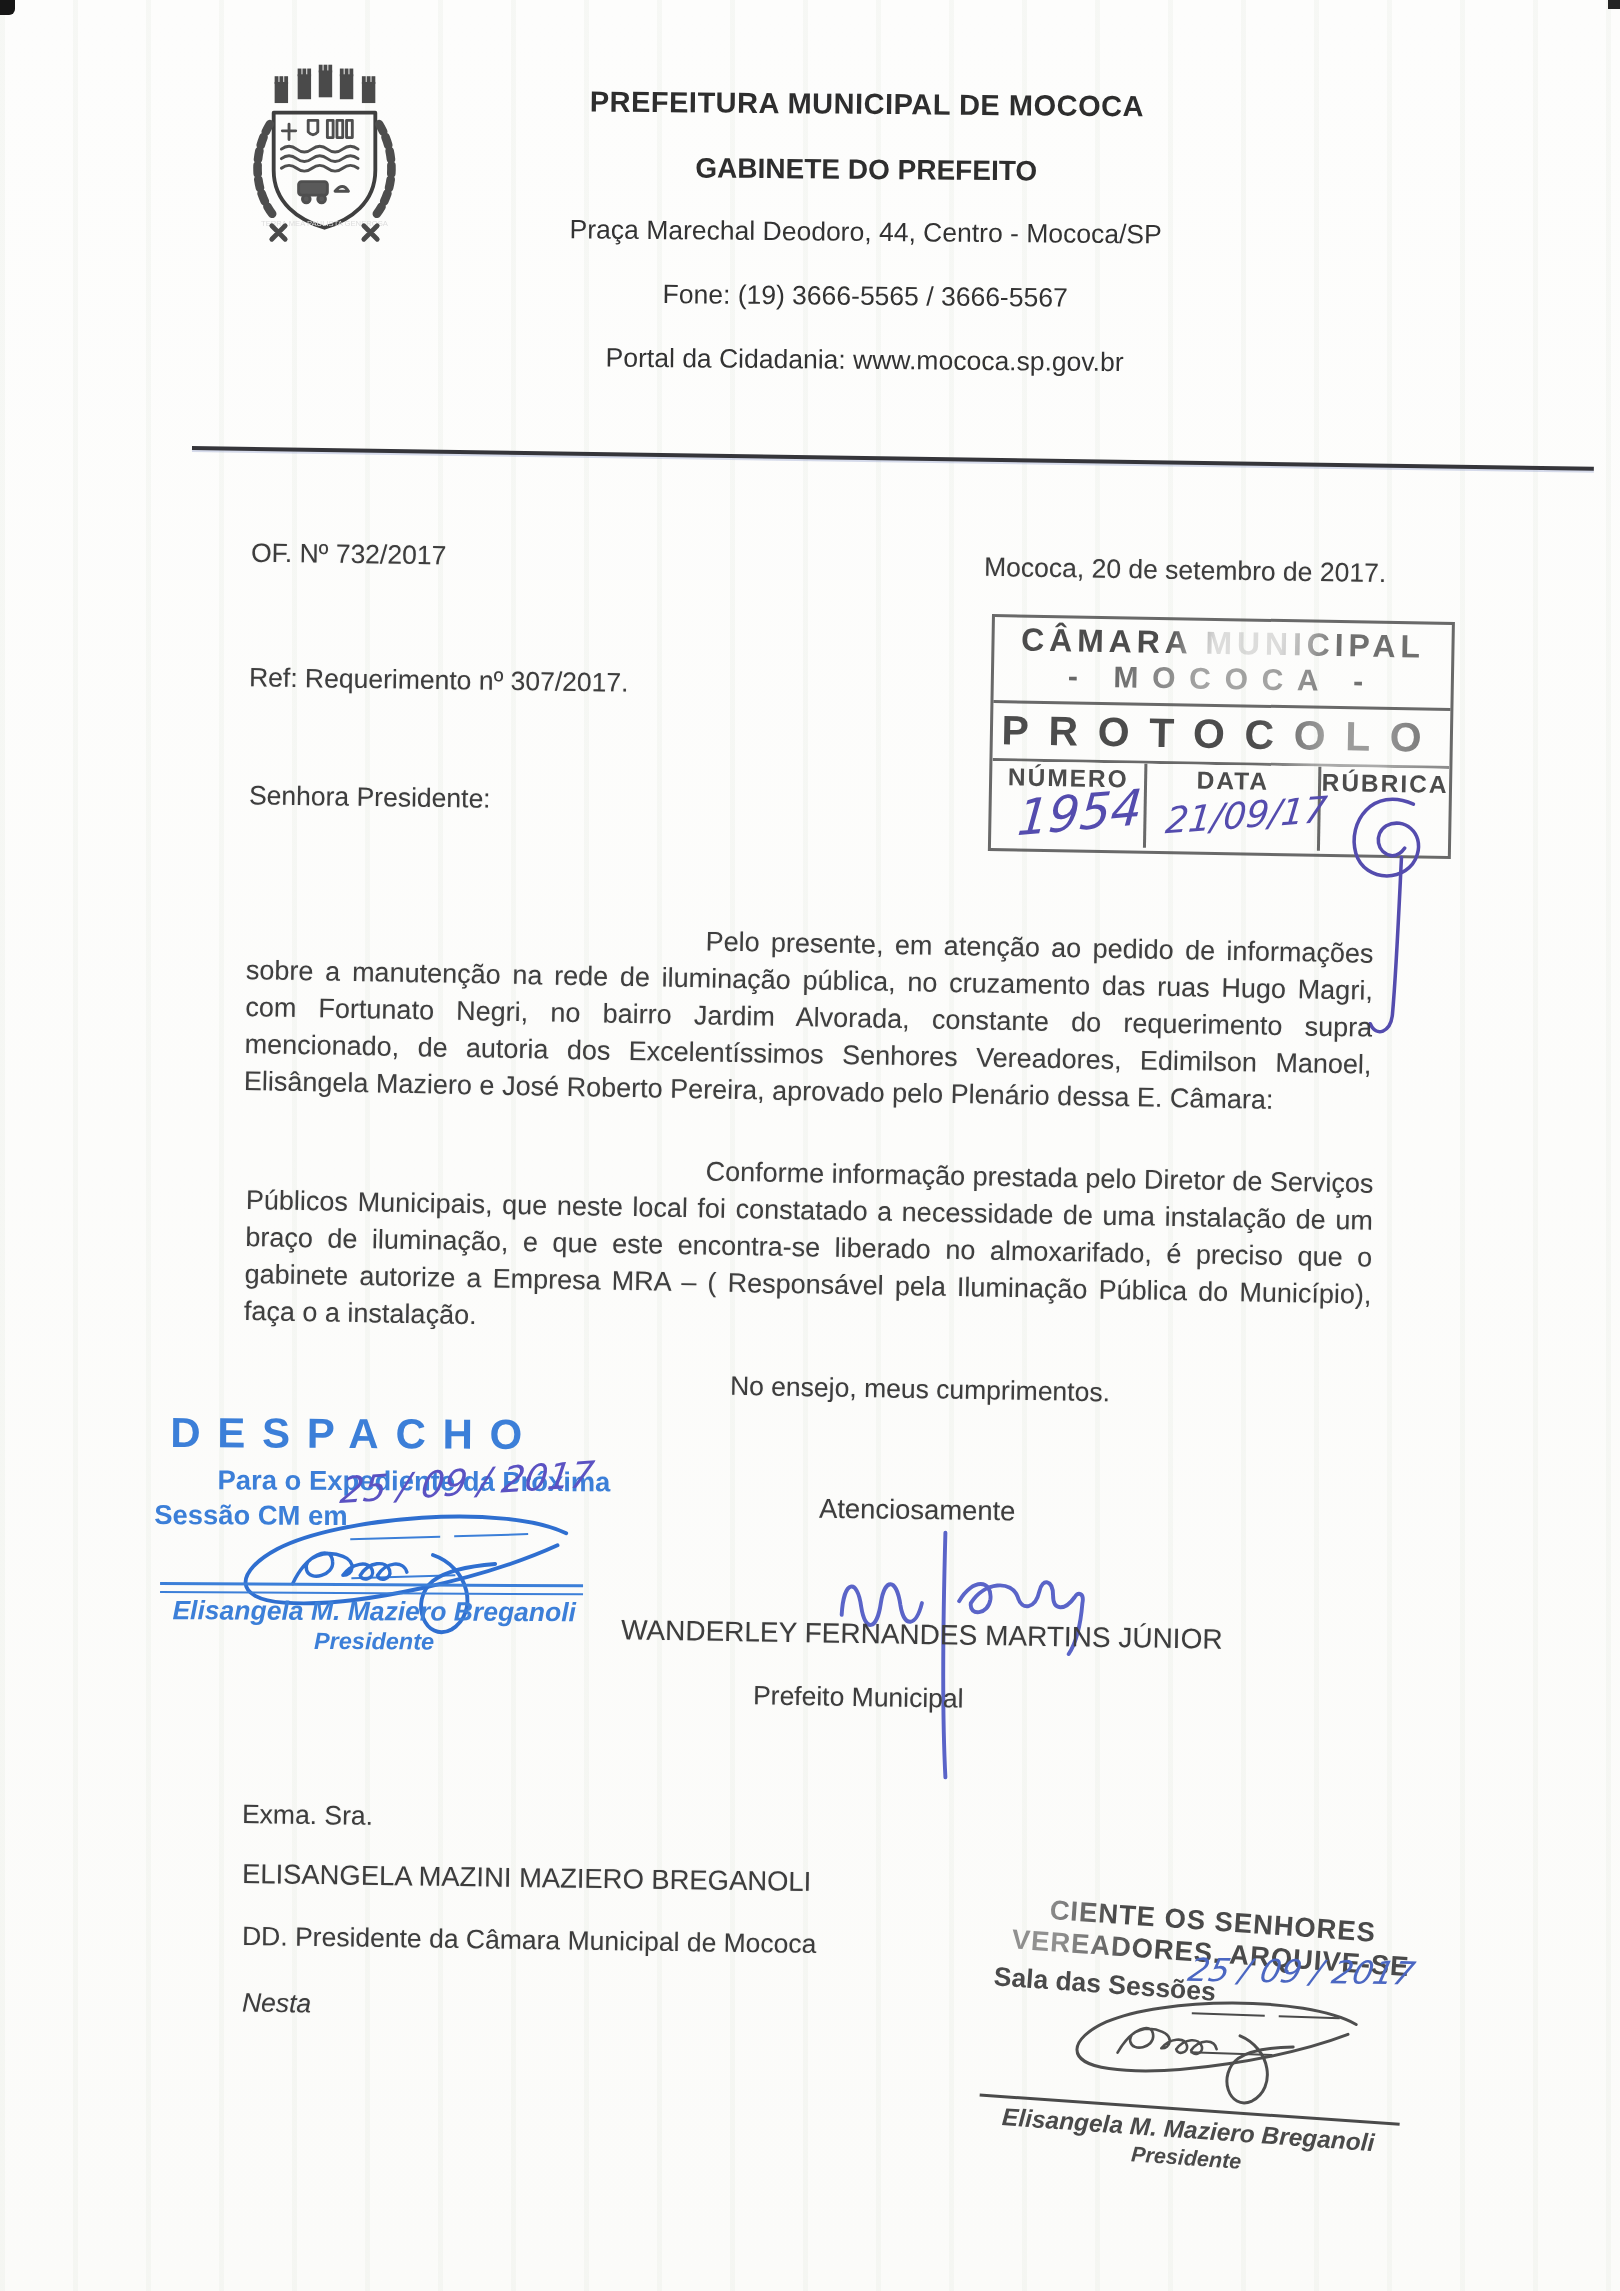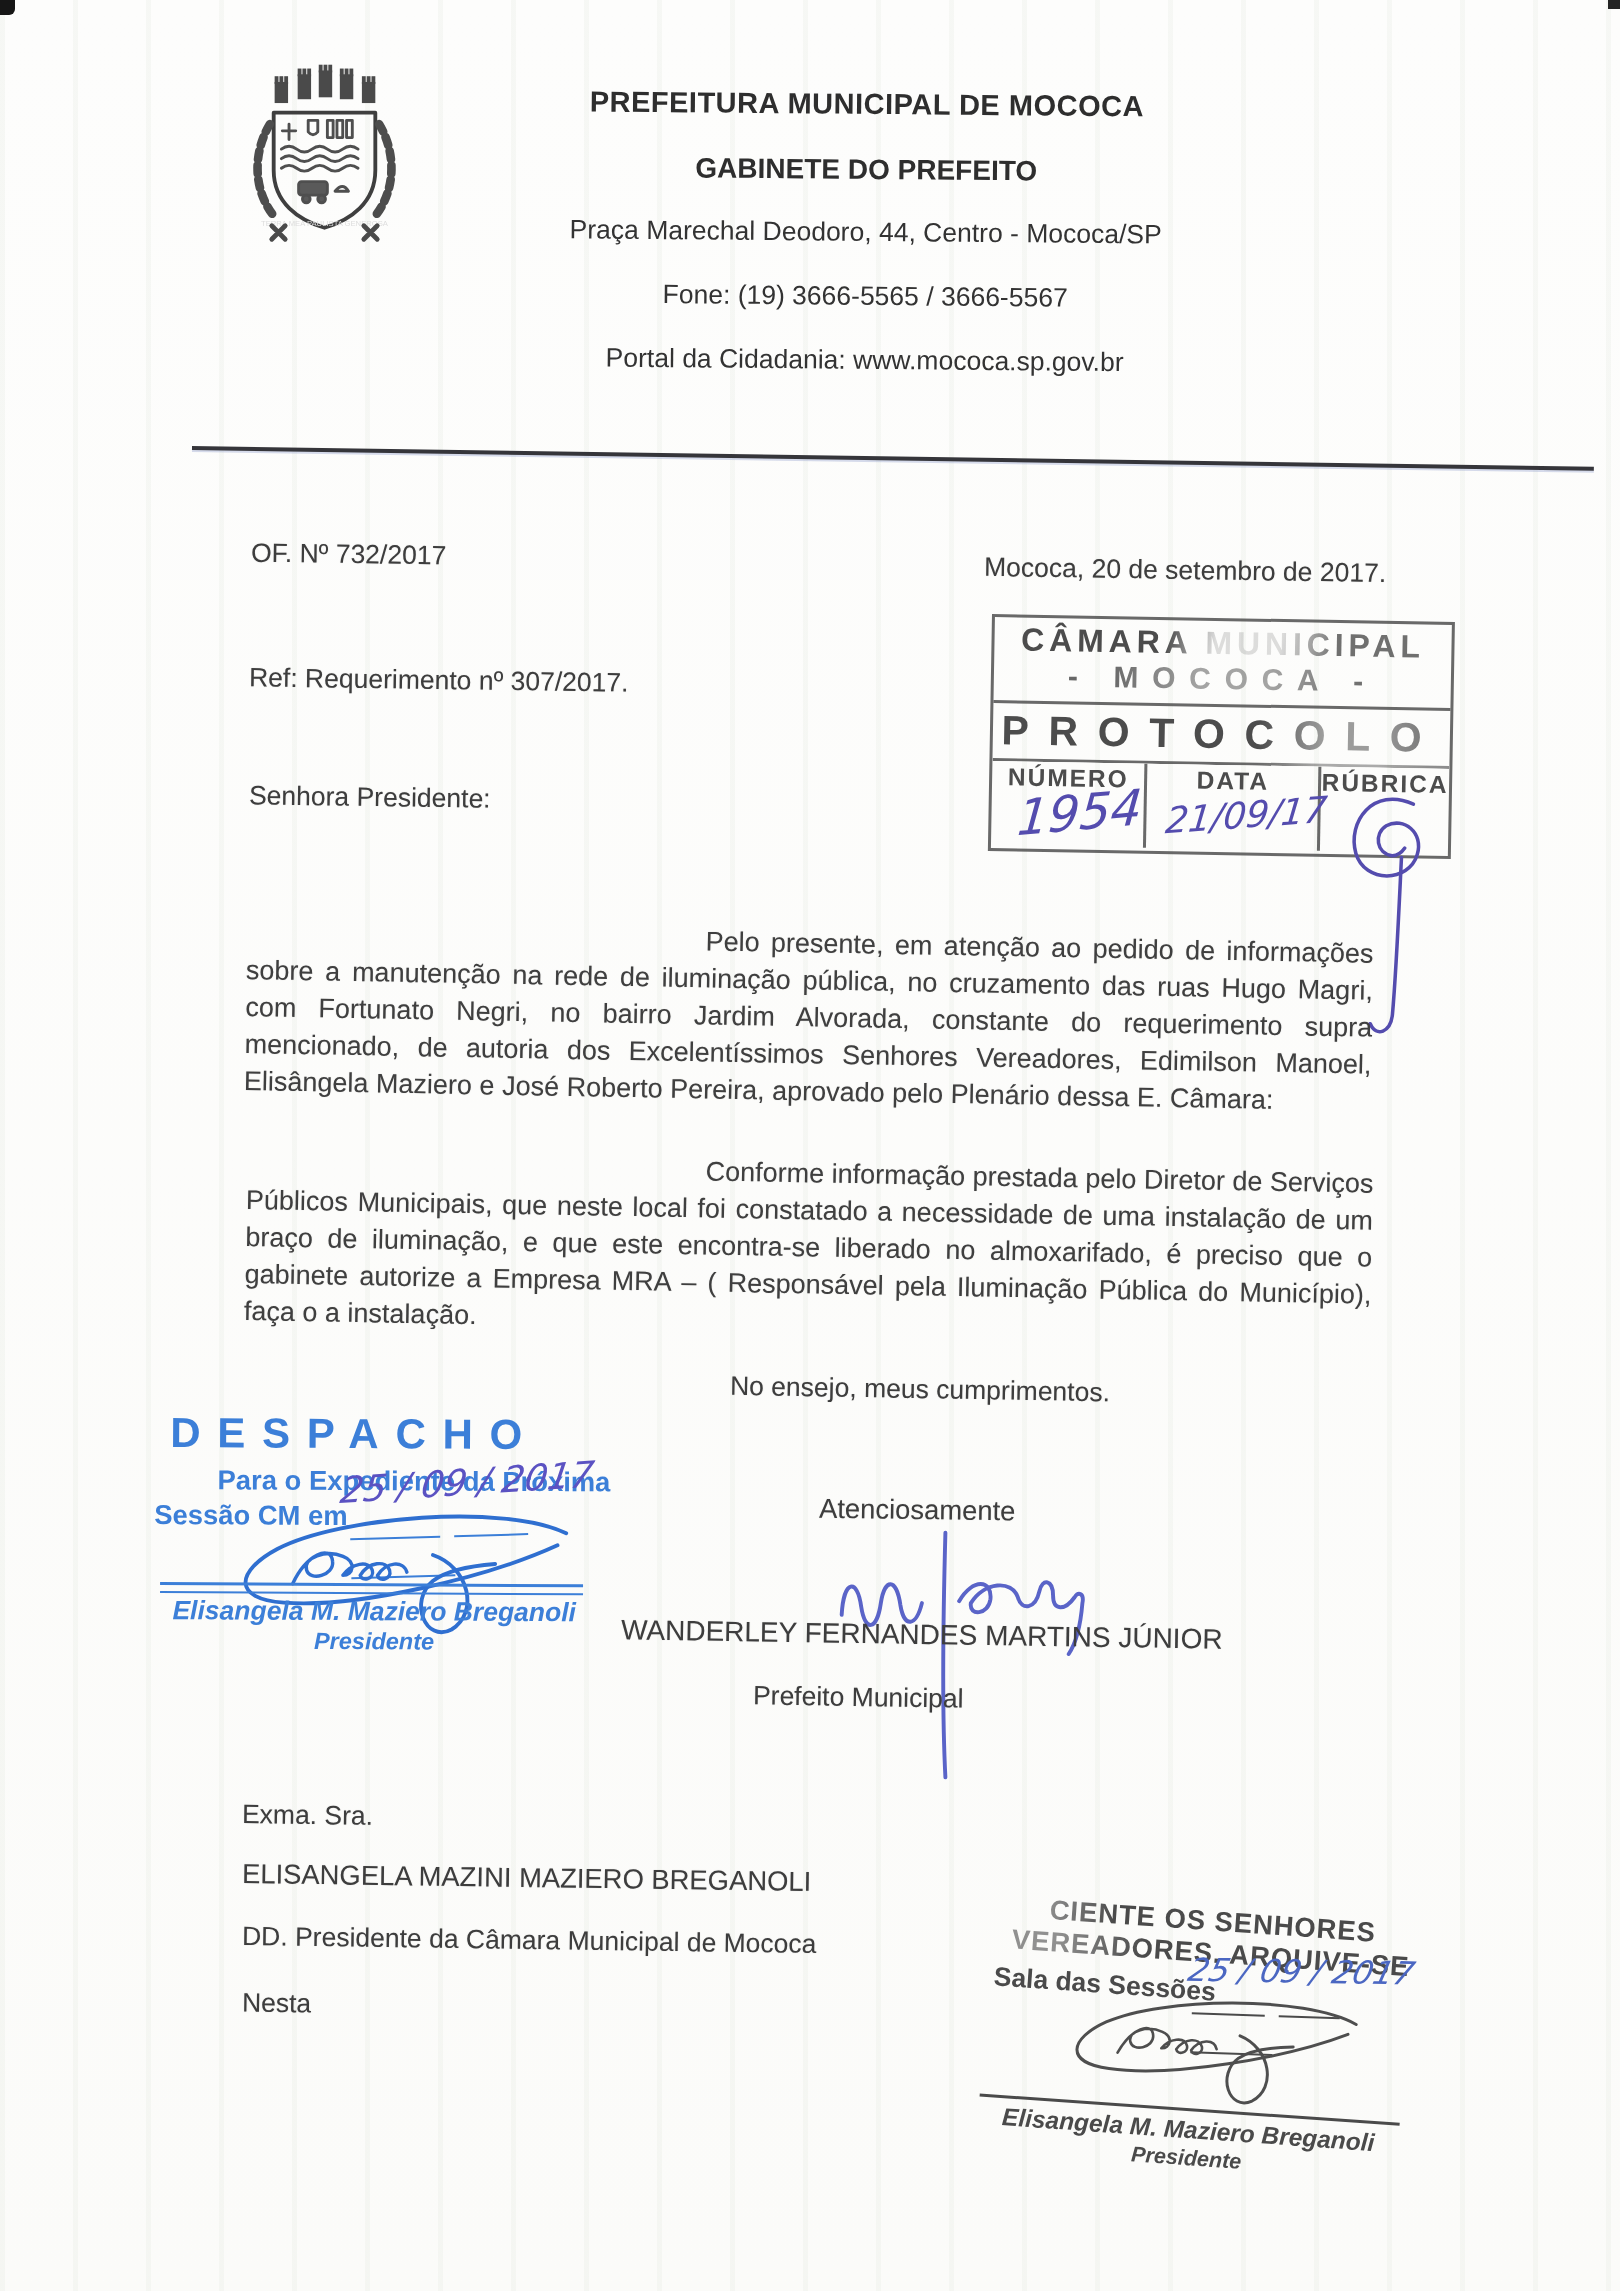--- a/index.html
+++ b/index.html
@@ -224,21 +224,21 @@
     <path d="M30 100 C32 64 46 62 50 92 C54 118 66 116 70 88 C74 62 86 62 90 90 C94 114 106 112 112 88" stroke="#5a64c8" stroke-width="4"></path>
     <path d="M136 16 C134 90 132 190 136 266" stroke="#5a64c8" stroke-width="4"></path>
     <path d="M150 86 C164 62 184 64 182 84 C180 100 160 102 162 88 C176 66 204 64 210 82 C214 96 228 94 232 76 C235 62 246 64 246 80 C246 96 258 96 268 82 C272 76 278 78 276 88 C274 112 270 128 262 140" stroke="#5a64c8" stroke-width="4"></path>
   </svg>
   <div class="t" style="left:621px;top:1619px;transform:rotate(.9deg);font-size:28px;">WANDERLEY FERNANDES MARTINS JÚNIOR</div>
   <div class="t" style="left:753px;top:1682px;transform:rotate(.9deg);">Prefeito Municipal</div>
 
   <div class="t" style="left:242px;top:1800px;transform:rotate(.8deg);">Exma. Sra.</div>
   <div class="t" style="left:242px;top:1862px;transform:rotate(.8deg);font-size:27.4px;">ELISANGELA MAZINI MAZIERO BREGANOLI</div>
   <div class="t" style="left:242px;top:1925px;transform:rotate(.8deg);">DD. Presidente da Câmara Municipal de Mococa</div>
-  <div class="t" style="left:242px;top:1988px;transform:rotate(.8deg);">Nesta</div>
+  <div class="t" style="left:242px;top:1988px;transform:rotate(.8deg);font-style:italic;">Nesta</div>
 
   <div class="abs cstamp">
     <div class="cl1">CIENTE OS SENHORES</div>
     <div class="cl2">VEREADORES. ARQUIVE-SE</div>
     <div class="cl3">Sala das Sessões</div>
     <div class="blanks">
       <span class="blank" style="width:73px;border-bottom-width:2.9px;"></span>
       <span class="blank" style="width:61px;border-bottom-width:2.9px;"></span>
       <span class="blank" style="width:82px;border-bottom-width:2.9px;"></span>
     </div>

